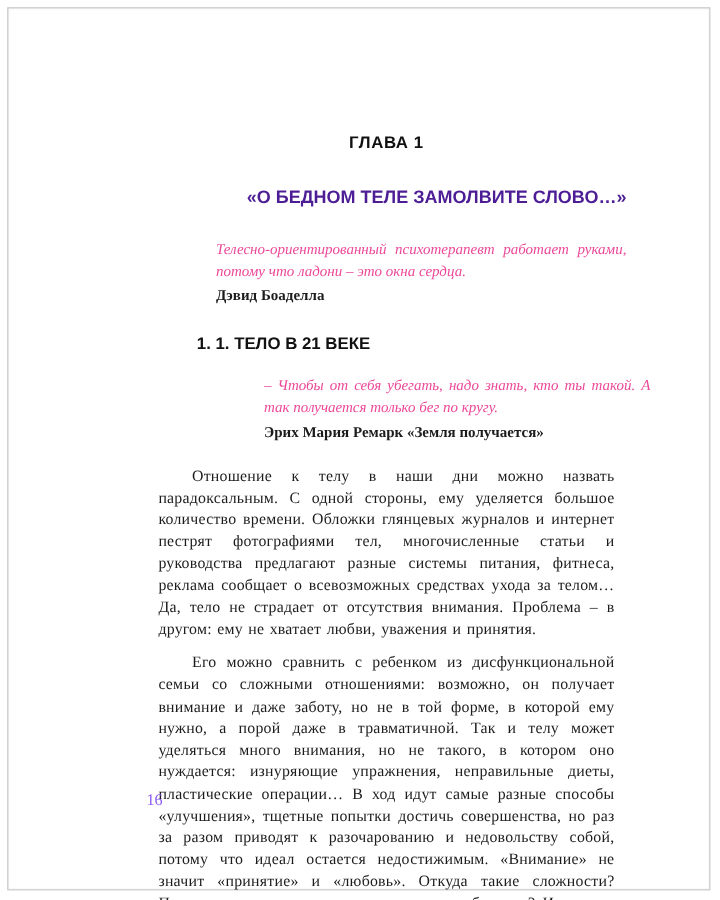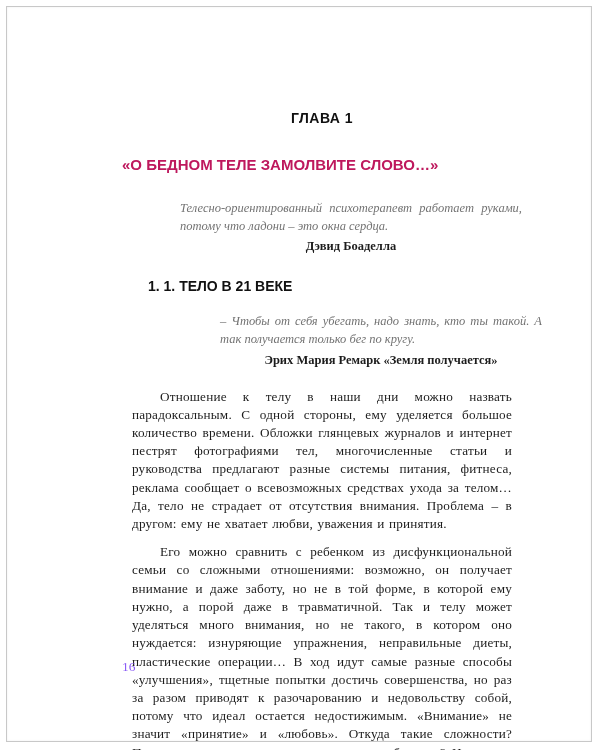--- a/index.html
+++ b/index.html
@@ -35,48 +35,48 @@
     margin-top: 110px;
     text-align: center;
     font-family: "Liberation Sans", sans-serif;
     font-weight: bold;
     font-size: 14px;
     letter-spacing: 0.5px;
     color: #111;
   }
   .chapter-subtitle {
     margin-top: 30px;
-    text-align: left;
+    text-align: right;
     font-family: "Liberation Sans", sans-serif;
     font-weight: bold;
     font-size: 15px;
-    color: #be185d;
+    color: #4c1d95;
   }
   .epigraph {
     margin-top: 26px;
     margin-left: 58px;
     width: 342px;
   }
   .epigraph-text {
     font-style: italic;
     font-size: 12.5px;
     line-height: 1.45;
     text-align: justify;
-    color: #737373;
+    color: #ec4899;
   }
   .epigraph-author {
     margin-top: 4px;
-    text-align: center;
+    text-align: left;
     font-size: 12.5px;
     font-weight: bold;
     color: #1c1c1c;
   }
   .section-heading {
     margin-top: 24px;
-    margin-left: 26px;
+    margin-left: 42px;
     font-family: "Liberation Sans", sans-serif;
     font-weight: bold;
     font-size: 14px;
     color: #111;
   }
   .epigraph.second {
     margin-top: 18px;
     margin-left: 98px;
     width: 322px;
   }

